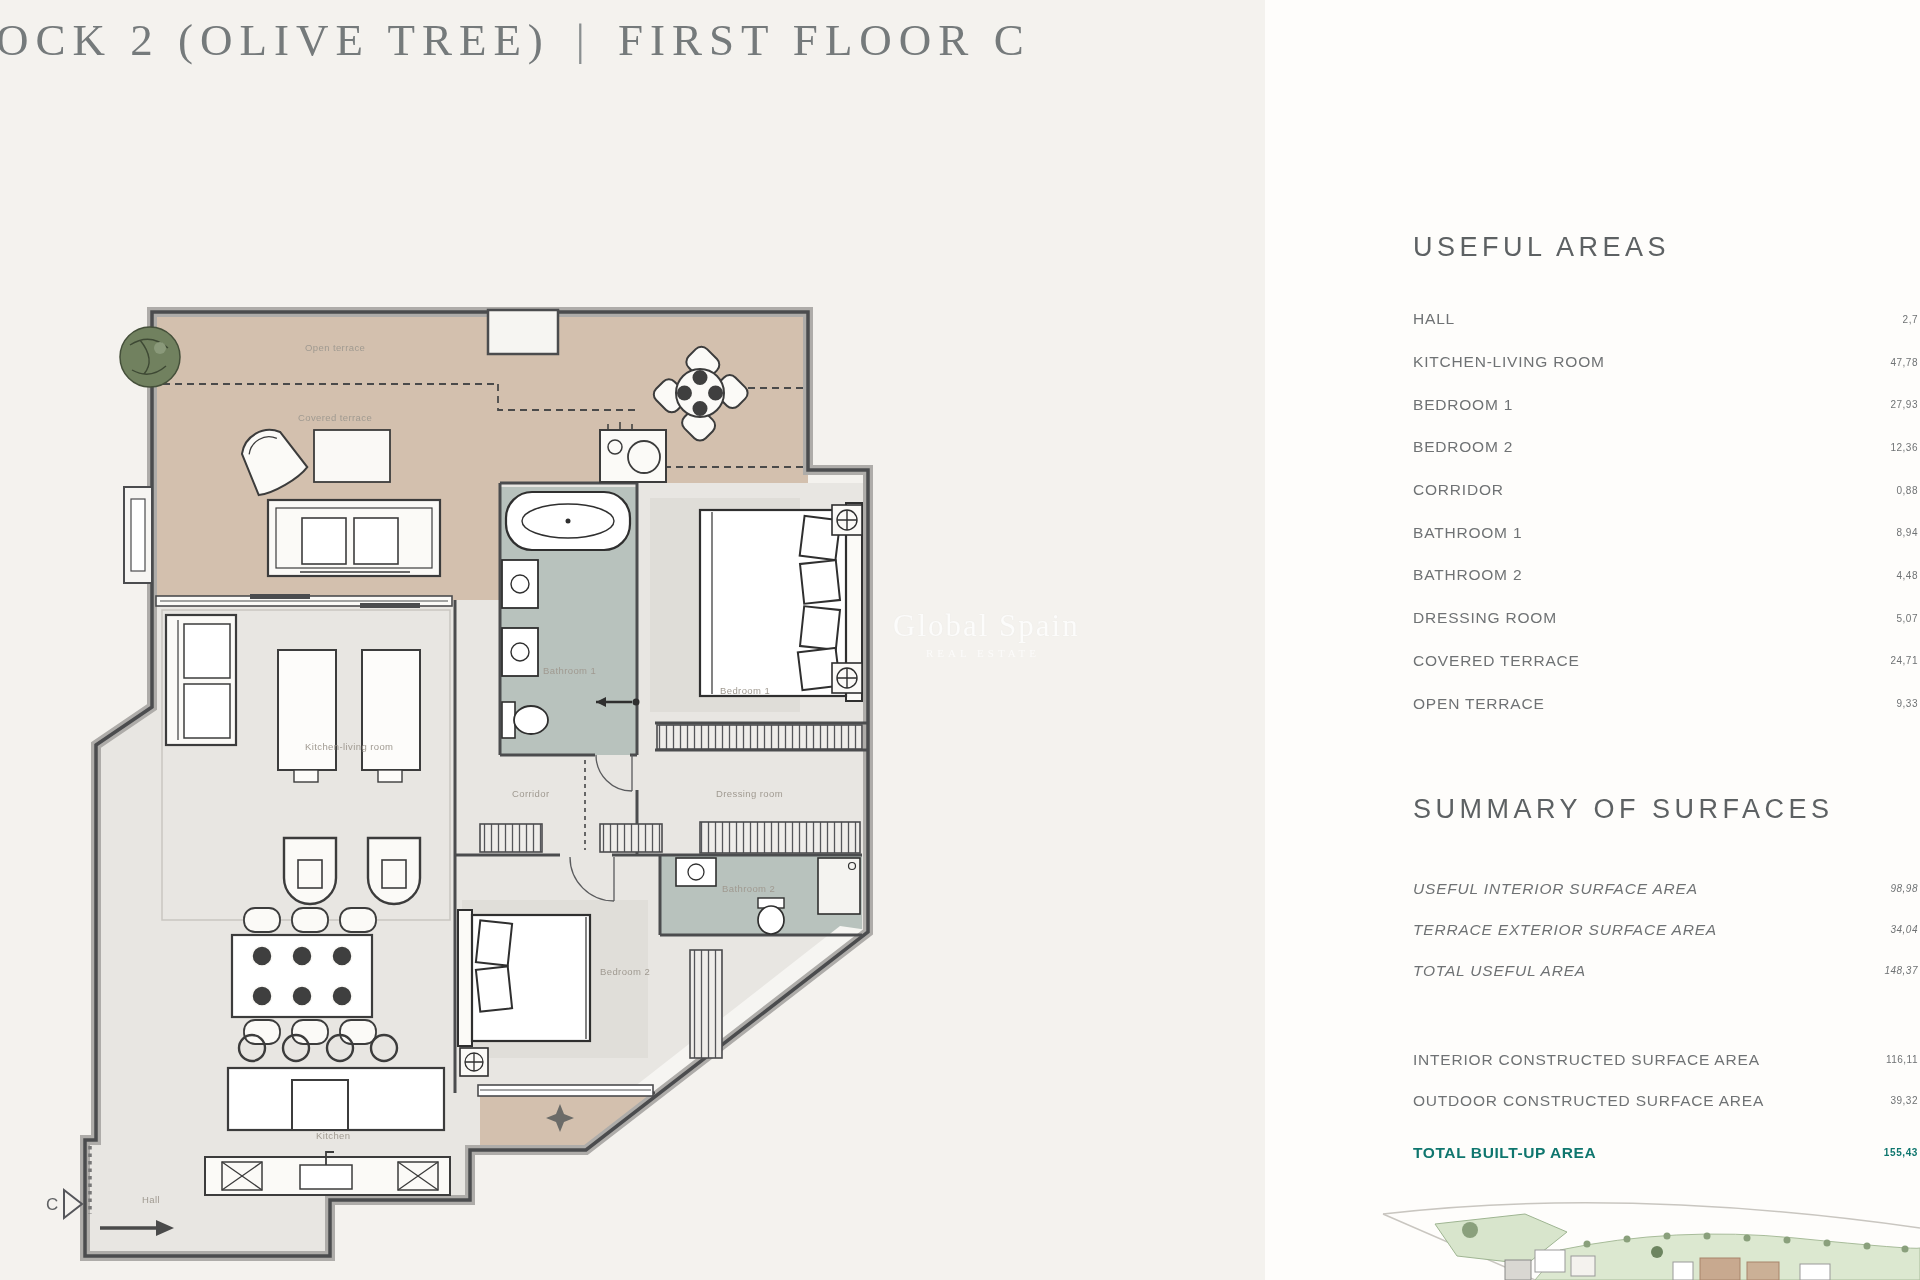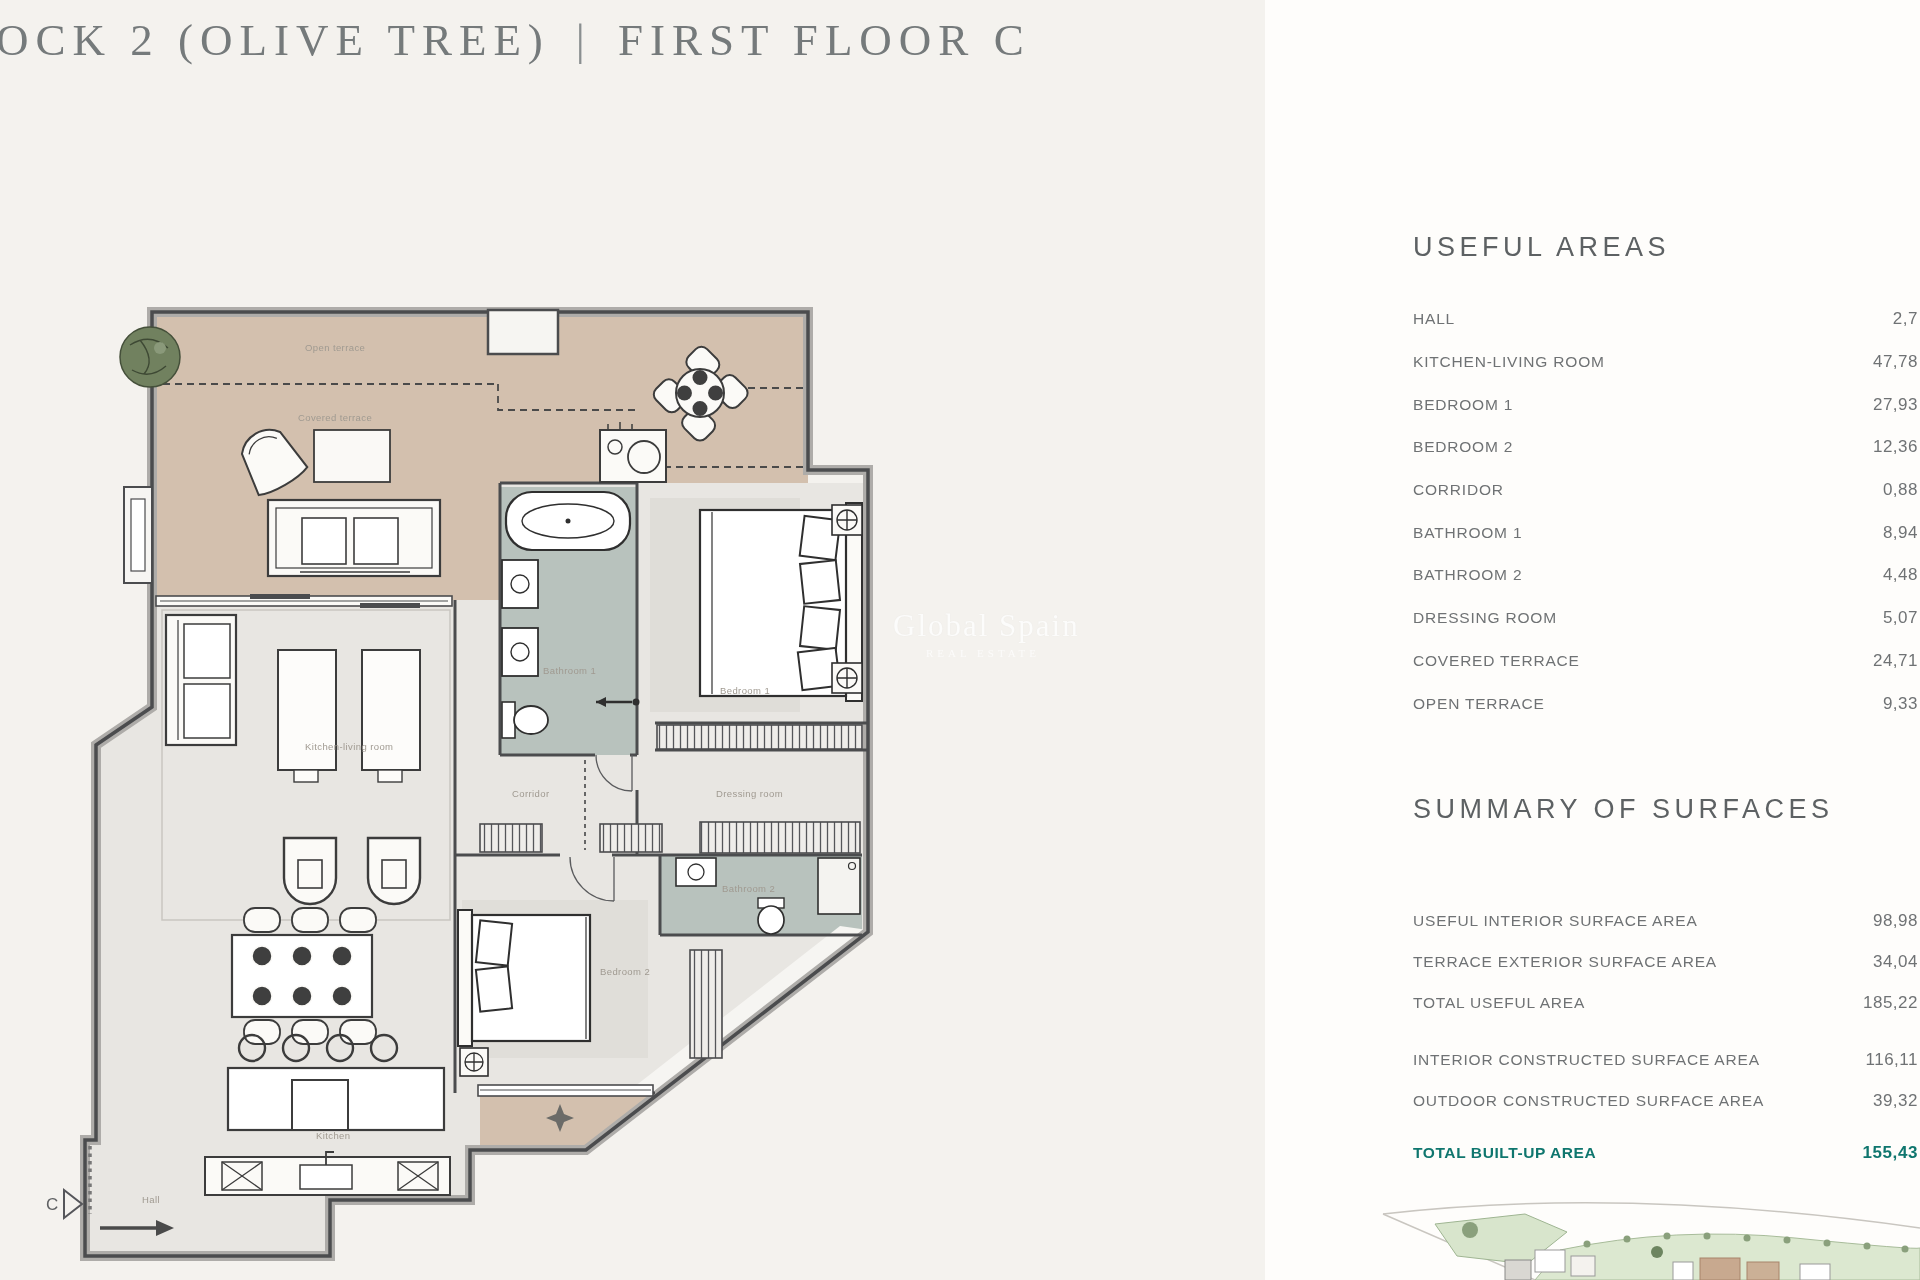--- a/index.html
+++ b/index.html
@@ -19,28 +19,28 @@
   
   .panel{position:absolute;left:1413px;top:0;width:505px;height:1280px;color:#6f7274;margin-top:36px;}
   .panel h2{
     position:absolute;left:0;margin:0;font-weight:400;white-space:nowrap;
     font-size:27px;letter-spacing:4.5px;color:#5d6163;
   }
   .h-useful{top:196px;}
   .h-summary{top:758px;}
   .rowset{position:absolute;left:0;right:0;}
   .rows1{top:262px;}
-  .rows2a{top:864px;}
+  .rows2a{top:832px;font-style:italic;}
   .rows2b{top:1003px;}
   .rowsTotal{top:1096px;}
   .row{display:flex;justify-content:space-between;align-items:center;}
   .rows1 .row{height:42.7px;}
   .rows2a .row,.rows2b .row,.rowsTotal .row{height:41px;}
   .row .lbl{font-size:15.5px;letter-spacing:.8px;}
-  .row .val{font-size:17px;letter-spacing:.5px;text-align:left;}
+  .row .val{font-size:10px;letter-spacing:.5px;text-align:left;}
   .rowsTotal .row .lbl,.rowsTotal .row .val{font-weight:bold;color:#0f766e;letter-spacing:.6px;}
   
   .watermark{position:absolute;left:893px;top:608px;pointer-events:none;}
   .watermark .wm1{
     font-family:"Liberation Serif",serif;font-size:31px;color:rgba(255,255,255,0.85);
     letter-spacing:2px;text-shadow:0 0 1px rgba(200,198,192,0.25);
   }
   .watermark .wm2{
     font-family:"Liberation Serif",serif;font-size:11px;color:rgba(255,255,255,0.7);
     letter-spacing:4px;margin-left:33px;margin-top:3px;
@@ -378,21 +378,21 @@
     <div class="row">
         <span class="lbl">USEFUL INTERIOR SURFACE AREA</span>
         <span class="val">98,98</span>
       </div>
     <div class="row">
         <span class="lbl">TERRACE EXTERIOR SURFACE AREA</span>
         <span class="val">34,04</span>
       </div>
     <div class="row">
         <span class="lbl">TOTAL USEFUL AREA</span>
-        <span class="val">185,22</span>
+        <span class="val">148,37</span>
       </div>
   </div>
 
   <div class="rowset rows2b">
     <div class="row">
         <span class="lbl">INTERIOR CONSTRUCTED SURFACE AREA</span>
         <span class="val">116,11</span>
       </div>
     <div class="row">
         <span class="lbl">OUTDOOR CONSTRUCTED SURFACE AREA</span>

